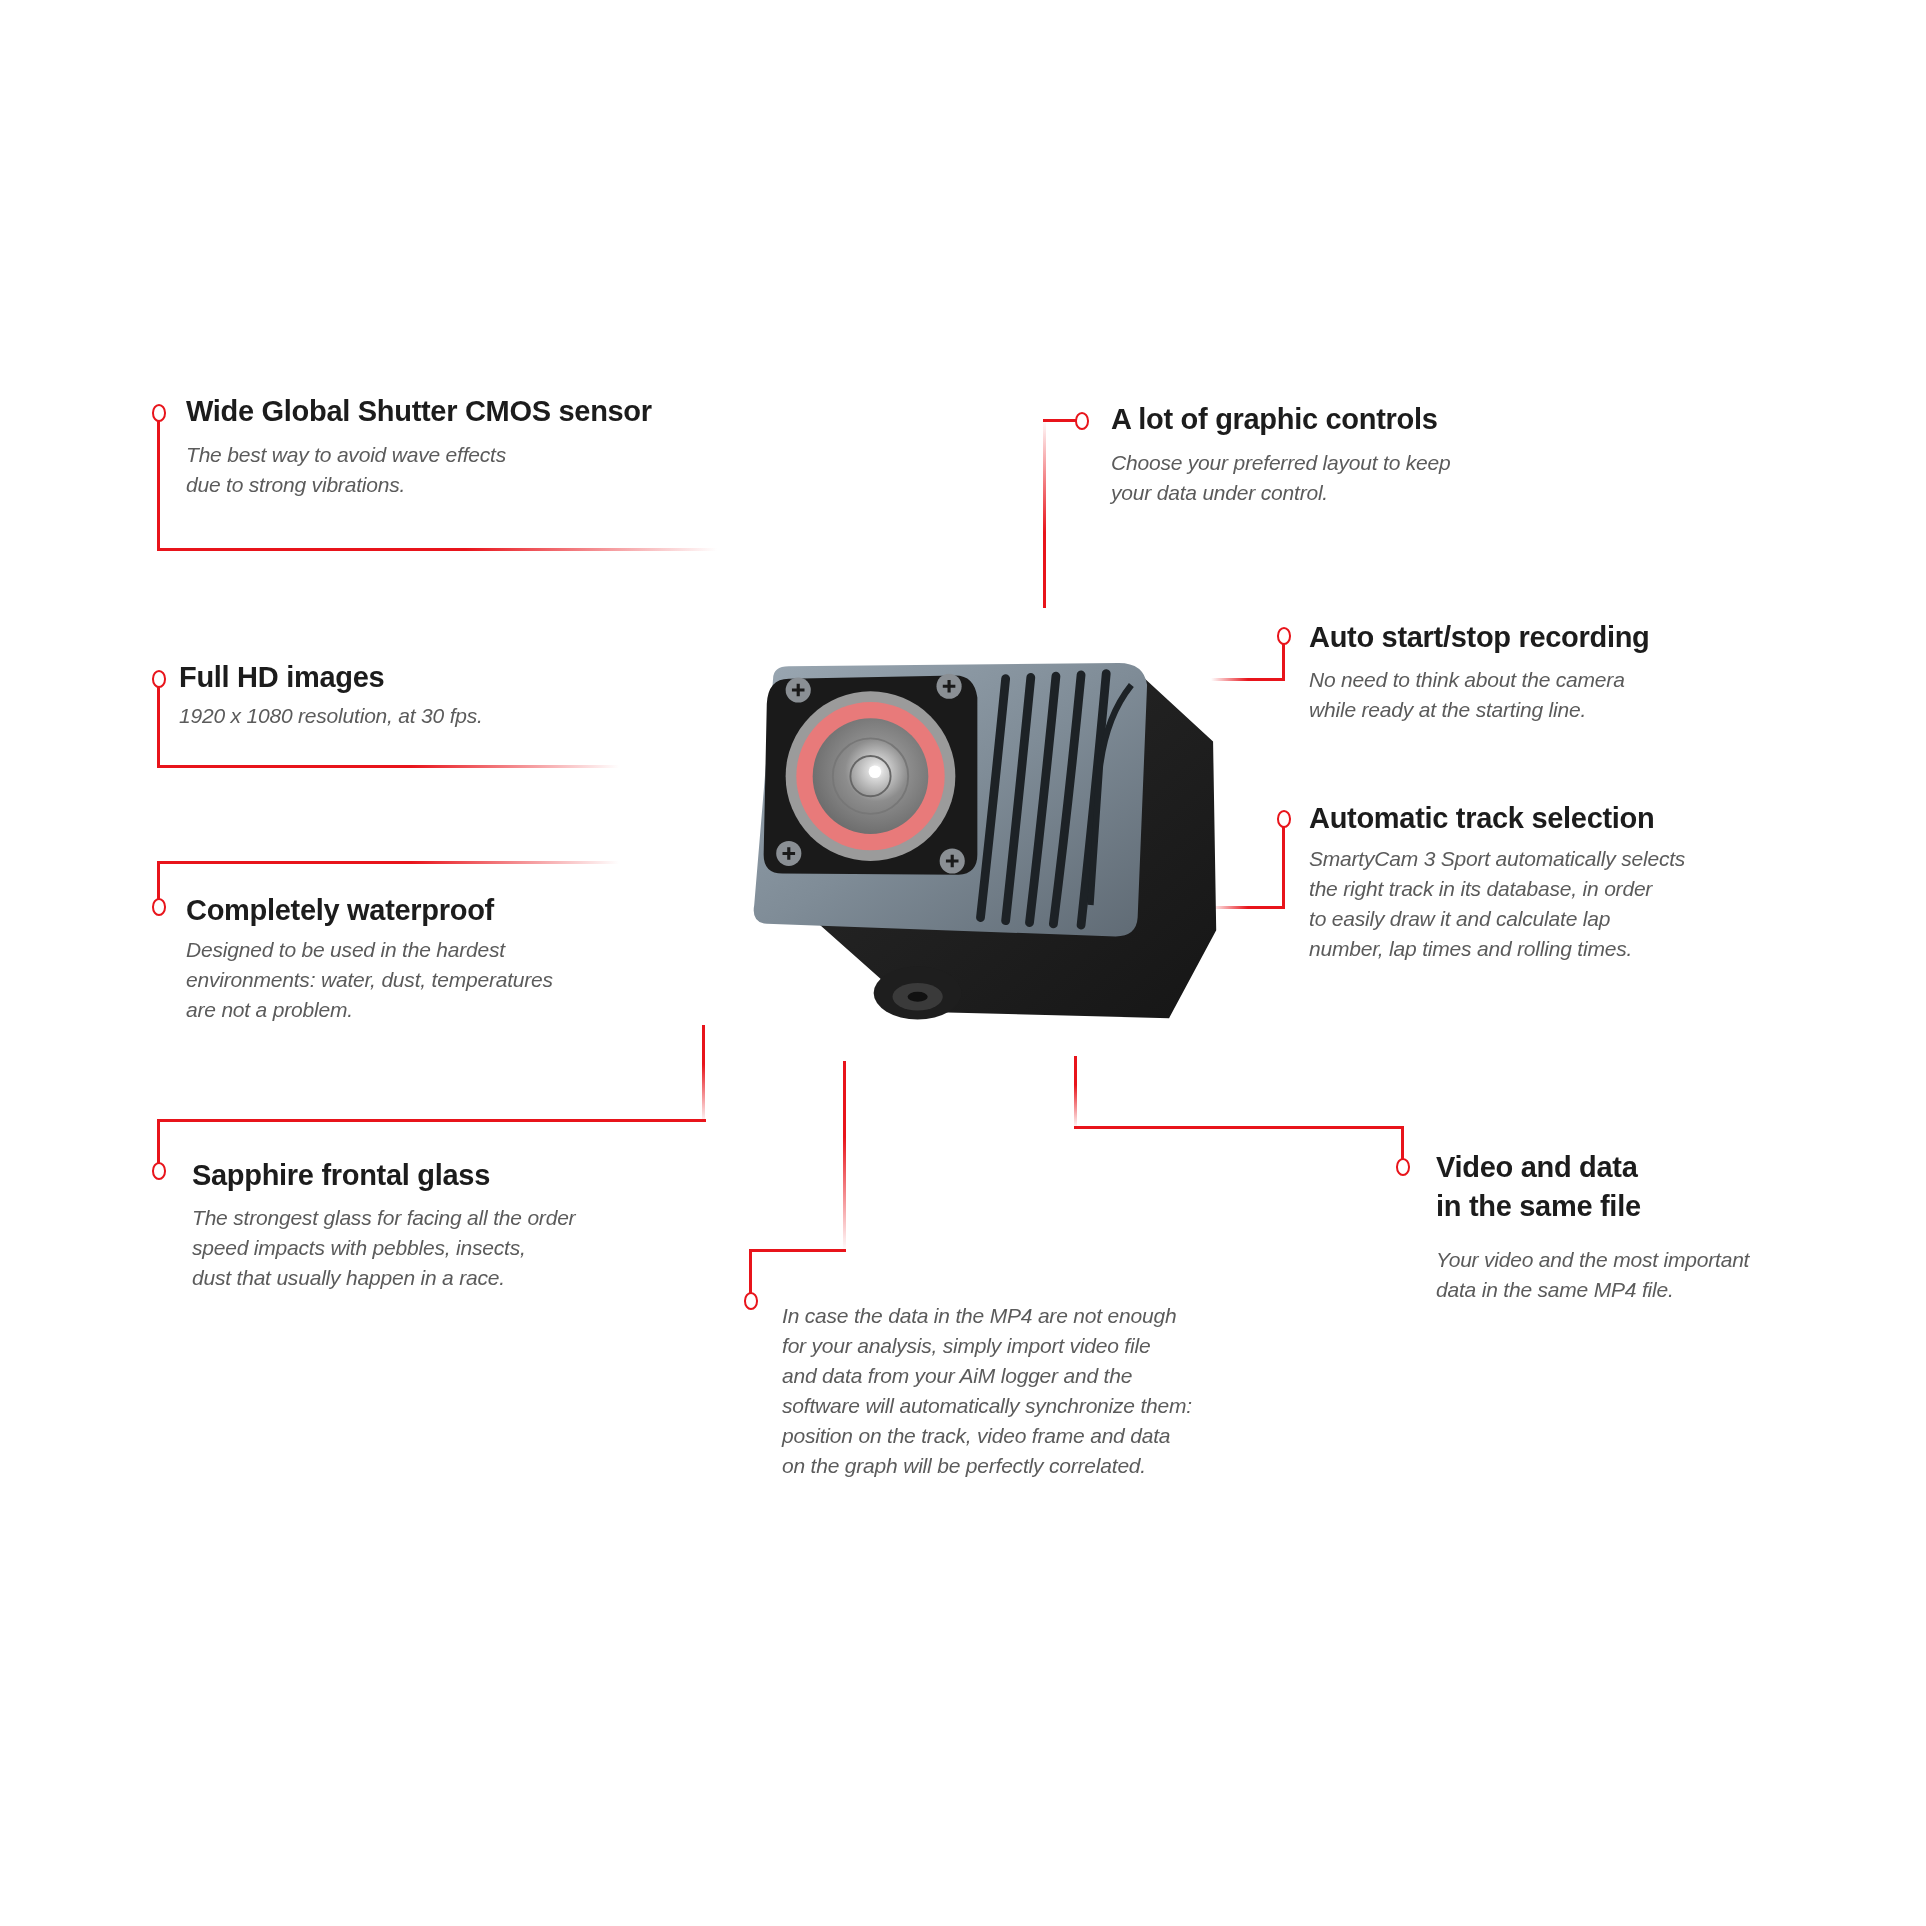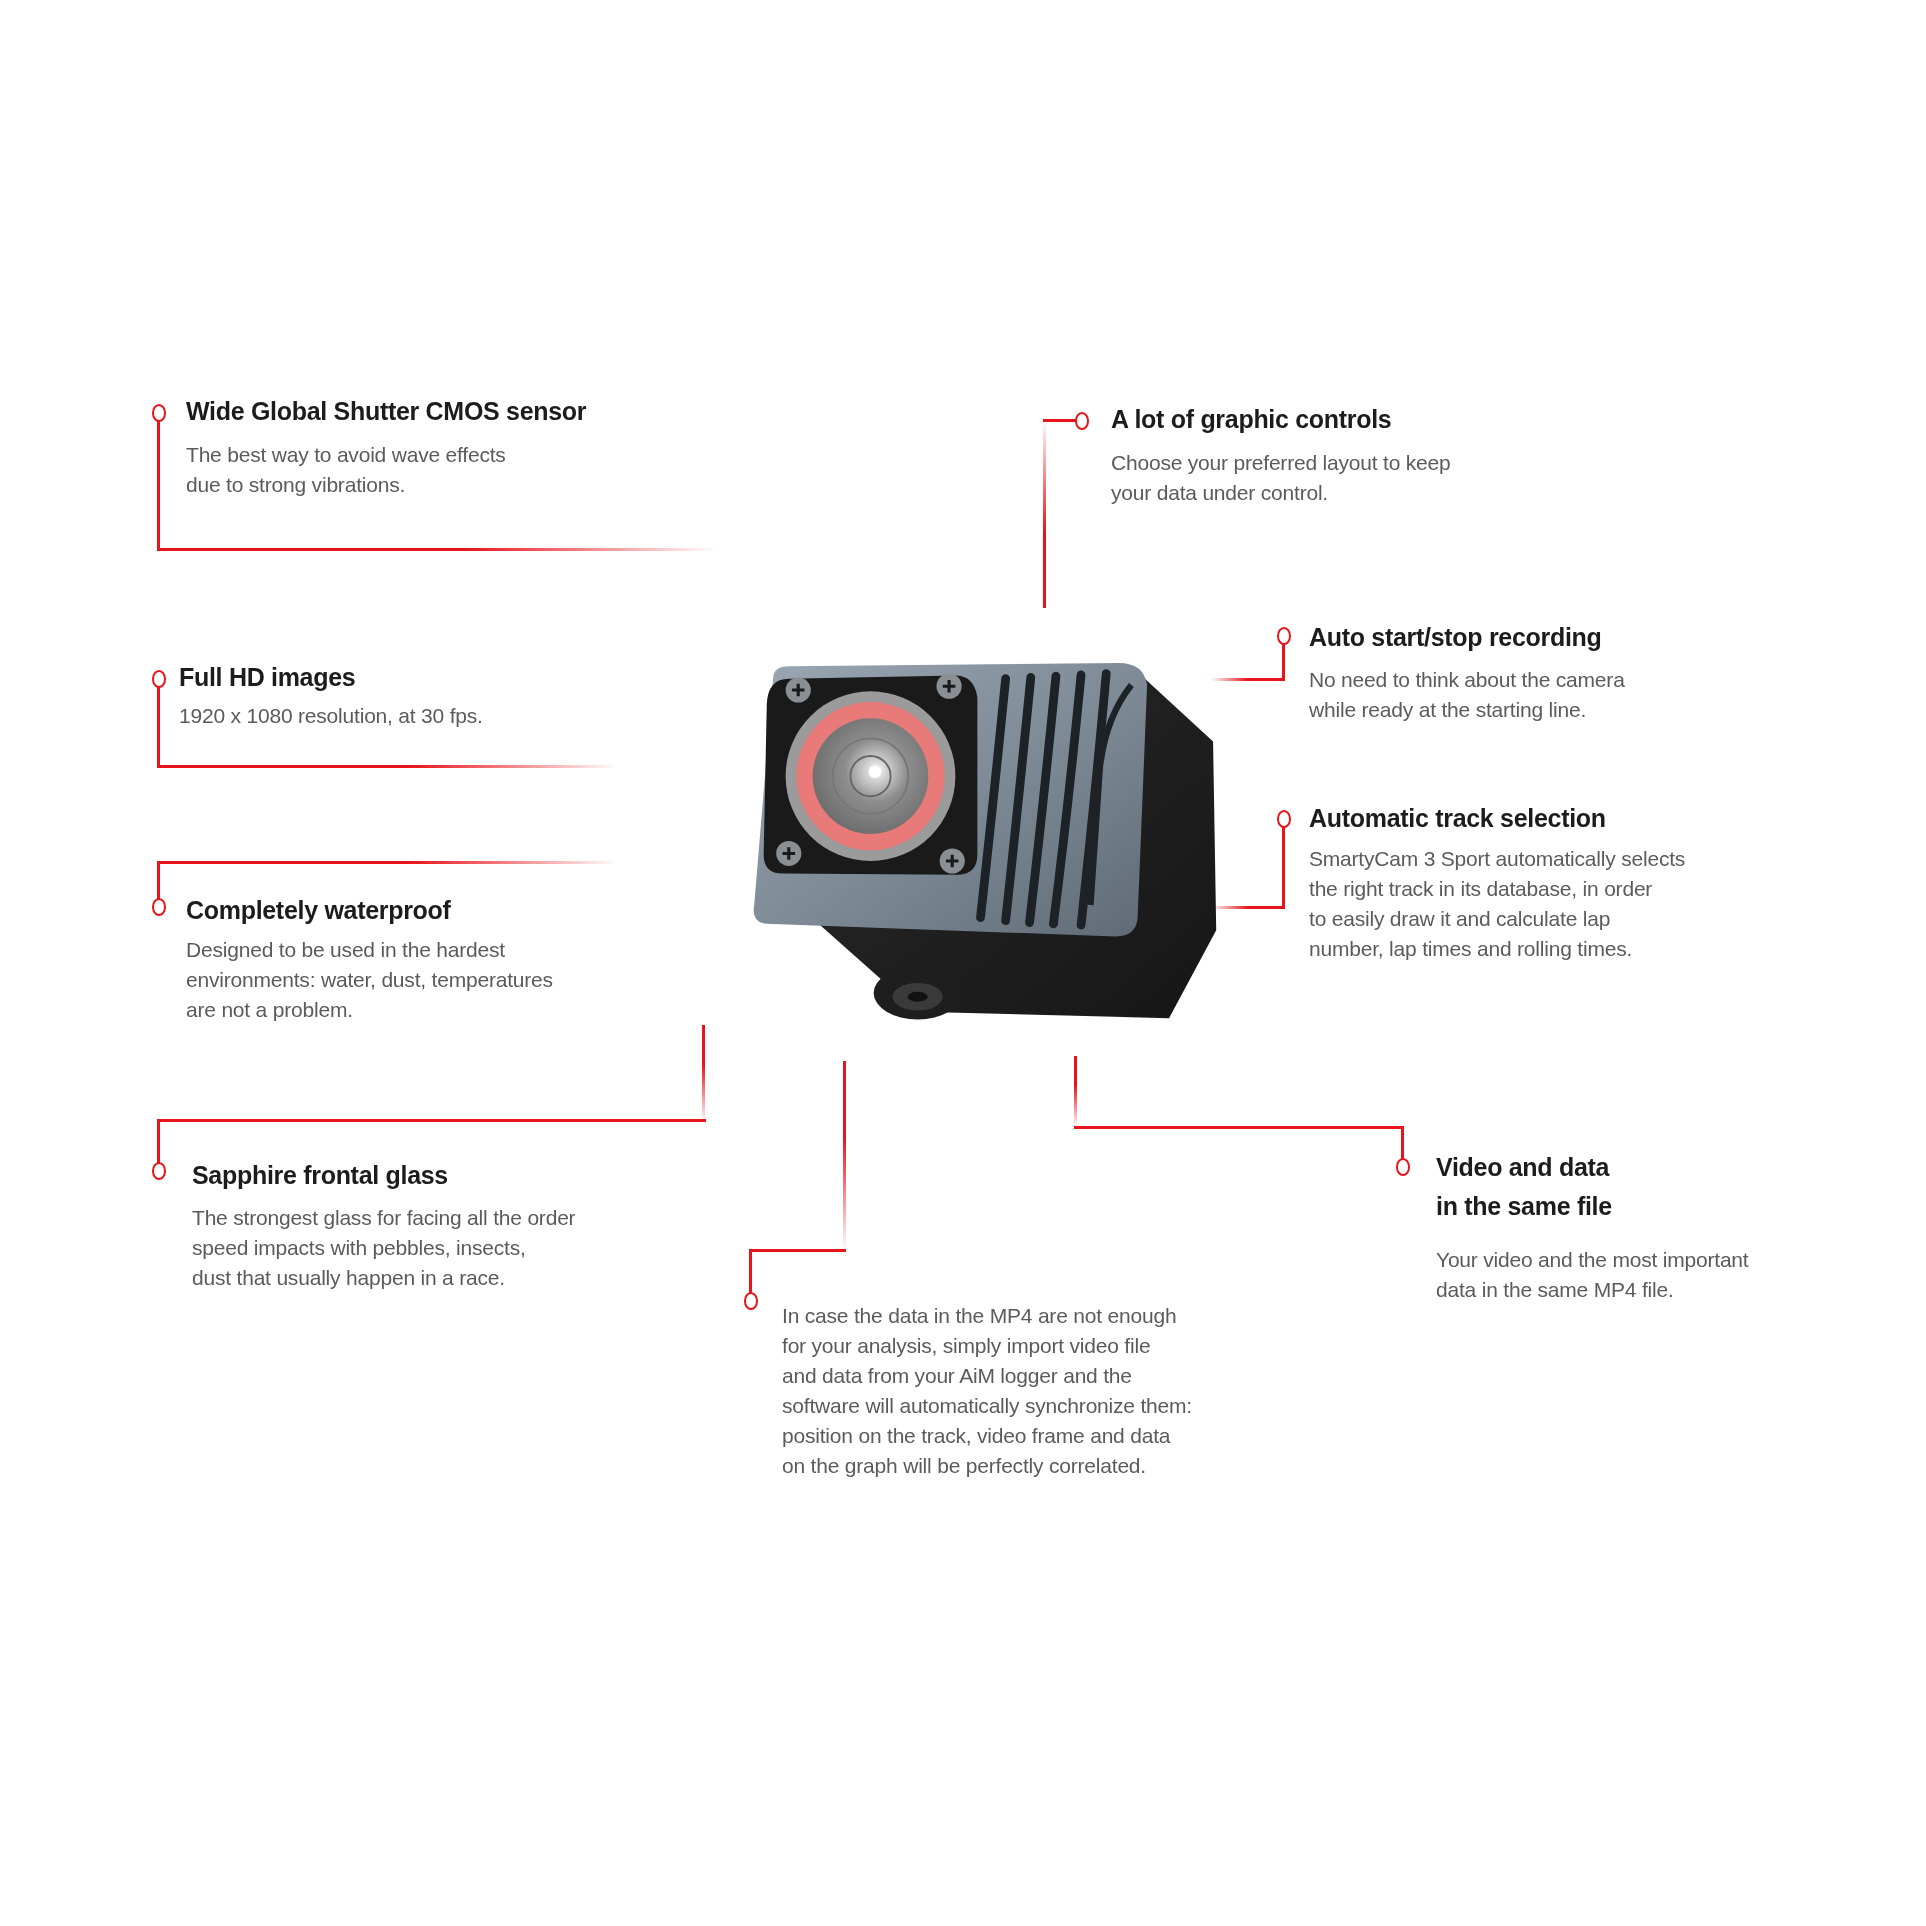--- a/index.html
+++ b/index.html
@@ -1,20 +1,20 @@
 <!DOCTYPE html>
 <html style="font-size:10px"><head>
 <meta charset="utf-8">
 <style>
   html, body { margin:0; padding:0; background:#ffffff; }
   body { width:1926px; height:1926px; position:relative; overflow:hidden;
          font-family:"Liberation Sans", "DejaVu Sans", sans-serif; }
   .feature { position:absolute; }
-  .feature h2 { margin:0; font-size:25px; line-height:39px; font-weight:700; color:#1c1c1c; letter-spacing:-0.3px; }
-  .feature p { margin:0; font-size:21px; line-height:30px; color:#5b5b5b; letter-spacing:-0.2px; }
+  .feature h2 { margin:0; font-size:29px; line-height:39px; font-weight:700; color:#1c1c1c; letter-spacing:-0.3px; }
+  .feature p { margin:0; font-size:21px; line-height:30px; color:#5b5b5b; letter-spacing:-0.2px;font-style:italic; }
   .dot { position:absolute; width:14px; height:17.6px; border:2.5px solid #e8141b; border-radius:50%; background:#fff; box-sizing:border-box; }
   .ln { position:absolute; background:#e8141b; }
   .h { height:3.1px; }
   .v { width:3.1px; }
   .fade-r { background:linear-gradient(to right, #e8141b 0%, #e8141b 55%, rgba(232,20,27,0) 100%); }
   .fade-l { background:linear-gradient(to left, #e8141b 0%, #e8141b 50%, rgba(232,20,27,0) 100%); }
   .fade-up { background:linear-gradient(to top, #e8141b 0%, #e8141b 40%, rgba(232,20,27,0) 100%); }
   .fade-down { background:linear-gradient(to bottom, #e8141b 0%, #e8141b 40%, rgba(232,20,27,0) 100%); }
 
   

